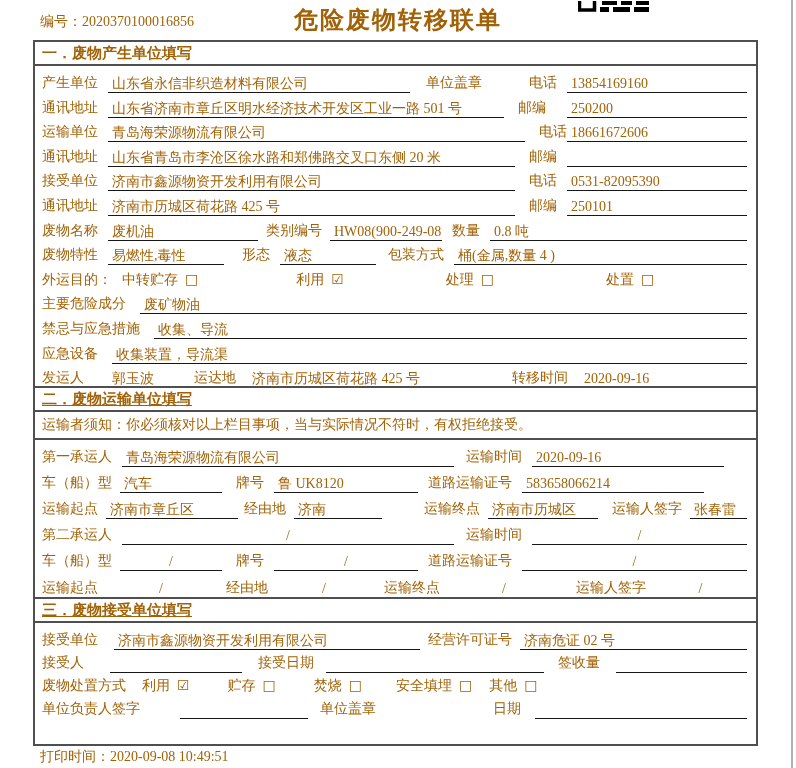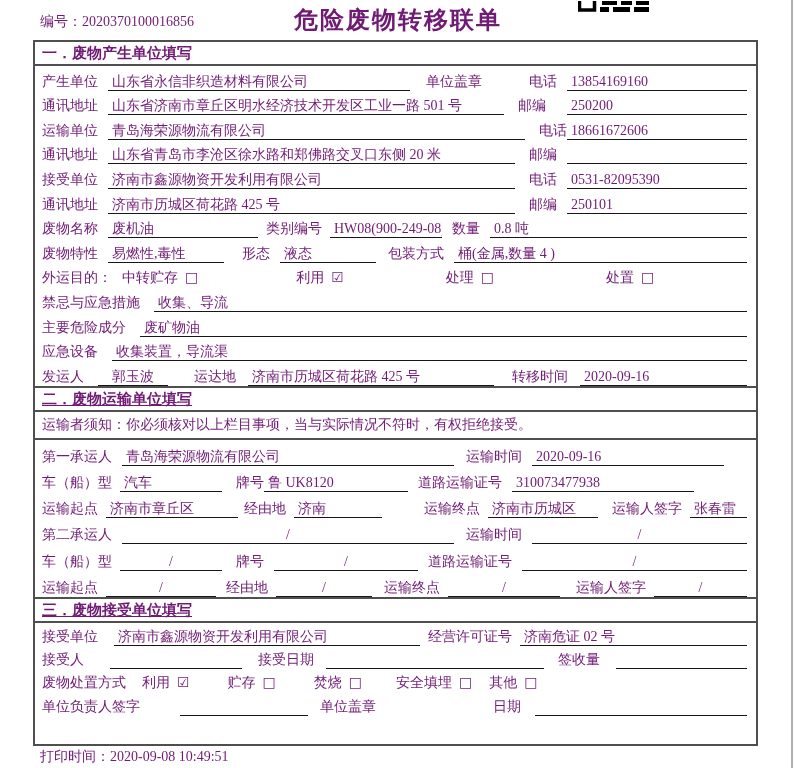--- a/index.html
+++ b/index.html
@@ -1,30 +1,30 @@
 <!DOCTYPE html>
 <html><head>
 <meta charset="utf-8">
 <style>
   html,body{margin:0;padding:0;background:#fff;}
   .page{position:relative;width:796px;height:768px;background:#ffffff;overflow:hidden;
-        font-family:"Liberation Serif","DejaVu Serif",serif;color:#701a75;font-size:14px;}
+        font-family:"Liberation Serif","DejaVu Serif",serif;color:#a16207;font-size:14px;}
   .serial{position:absolute;left:40px;top:13px;font-size:14px;white-space:nowrap;}
   .doc-title{position:absolute;left:0;right:0;top:4px;text-align:center;font-size:24px;
              font-weight:bold;letter-spacing:2px;}
   .qr{position:absolute;left:578px;top:0;width:78px;height:11px;}
   .right-edge{position:absolute;left:791px;top:0;width:2px;height:768px;background:#b0b0b0;}
   .form{position:absolute;left:33px;top:40px;width:725px;height:706px;box-sizing:border-box;
         border:2px solid #4f4f4f;display:flex;flex-direction:column;overflow:hidden;}
   .sec-title{flex:0 0 auto;height:24px;line-height:22px;padding-left:7px;font-weight:bold;
              font-size:15px;border-bottom:2px solid #4f4f4f;box-sizing:border-box;}
   .sec-title.mid{height:26px;line-height:23px;border-top:2px solid #4f4f4f;text-decoration:underline;}
   .notice{flex:0 0 auto;height:28px;line-height:26px;padding-left:7px;
           border-bottom:2px solid #4f4f4f;box-sizing:border-box;white-space:nowrap;}
-  .row{display:flex;align-items:flex-end;padding:16px 9px 0 7px;box-sizing:border-box;flex:0 0 auto;}
+  .row{display:flex;align-items:flex-start;padding:8px 9px 0 7px;box-sizing:border-box;flex:0 0 auto;}
   .b1 .row{height:24.6px;}
   .b2 .row{height:26.2px;}
   .b3 .row{height:23.2px;}
   .lbl{white-space:nowrap;flex:0 0 auto;}
   .u{border-bottom:1px solid #161616;height:19px;line-height:19px;box-sizing:border-box;
      white-space:nowrap;overflow:hidden;padding:0 4px;flex:0 0 auto;}
   .u.fill{flex:1 1 auto;}
   .u.c{text-align:center;}
   .spacer{flex:1 1 auto;}
   .box{font-family:"DejaVu Sans",sans-serif;font-size:14px;margin-left:7px;}
@@ -122,27 +122,27 @@
 
       <div class="row">
         <span class="lbl">外运目的：</span>
         <span class="opt" style="margin-left:10px"><span>中转贮存</span><span class="box">□</span></span>
         <span class="opt" style="margin-left:98px"><span>利用</span><span class="box">☑</span></span>
         <span class="opt" style="margin-left:102px"><span>处理</span><span class="box">□</span></span>
         <span class="opt" style="margin-left:112px"><span>处置</span><span class="box">□</span></span>
       </div>
 
       <div class="row">
+        <span class="lbl">主要危险成分</span>
+        <span class="u fill" style="margin-left:14px">废矿物油</span>
+      </div>
+
+      <div class="row">
         <span class="lbl">禁忌与应急措施</span>
         <span class="u fill" style="margin-left:14px">收集、导流</span>
-      </div>
-
-      <div class="row">
-        <span class="lbl">主要危险成分</span>
-        <span class="u fill" style="margin-left:14px">废矿物油</span>
       </div>
 
       <div class="row">
         <span class="lbl">应急设备</span>
         <span class="u fill" style="margin-left:14px">收集装置，导流渠</span>
       </div>
 
       <div class="row">
         <span class="lbl">发运人</span>
         <span class="u c" style="width:70px;margin-left:14px">郭玉波</span>
@@ -163,23 +163,23 @@
         <span class="lbl">第一承运人</span>
         <span class="u" style="width:332px;margin-left:10px">青岛海荣源物流有限公司</span>
         <span class="lbl" style="margin-left:12px">运输时间</span>
         <span class="u" style="width:192px;margin-left:10px">2020-09-16</span>
       </div>
 
       <div class="row">
         <span class="lbl">车（船）型</span>
         <span class="u" style="width:102px;margin-left:8px">汽车</span>
         <span class="lbl" style="margin-left:14px">牌号</span>
-        <span class="u" style="width:144px;">鲁 UK8120</span>
+        <span class="u" style="width:144px;margin-left:10px">鲁 UK8120</span>
         <span class="lbl" style="margin-left:10px">道路运输证号</span>
-        <span class="u" style="width:182px;margin-left:10px">310073477938</span>
+        <span class="u" style="width:182px;margin-left:10px">583658066214</span>
       </div>
 
       <div class="row">
         <span class="lbl">运输起点</span>
         <span class="u" style="width:132px;margin-left:8px">济南市章丘区</span>
         <span class="lbl" style="margin-left:6px">经由地</span>
         <span class="u" style="width:88px;margin-left:8px">济南</span>
         <span class="lbl" style="margin-left:42px">运输终点</span>
         <span class="u" style="width:110px;margin-left:8px">济南市历城区</span>
         <span class="lbl" style="margin-left:14px">运输人签字</span>

